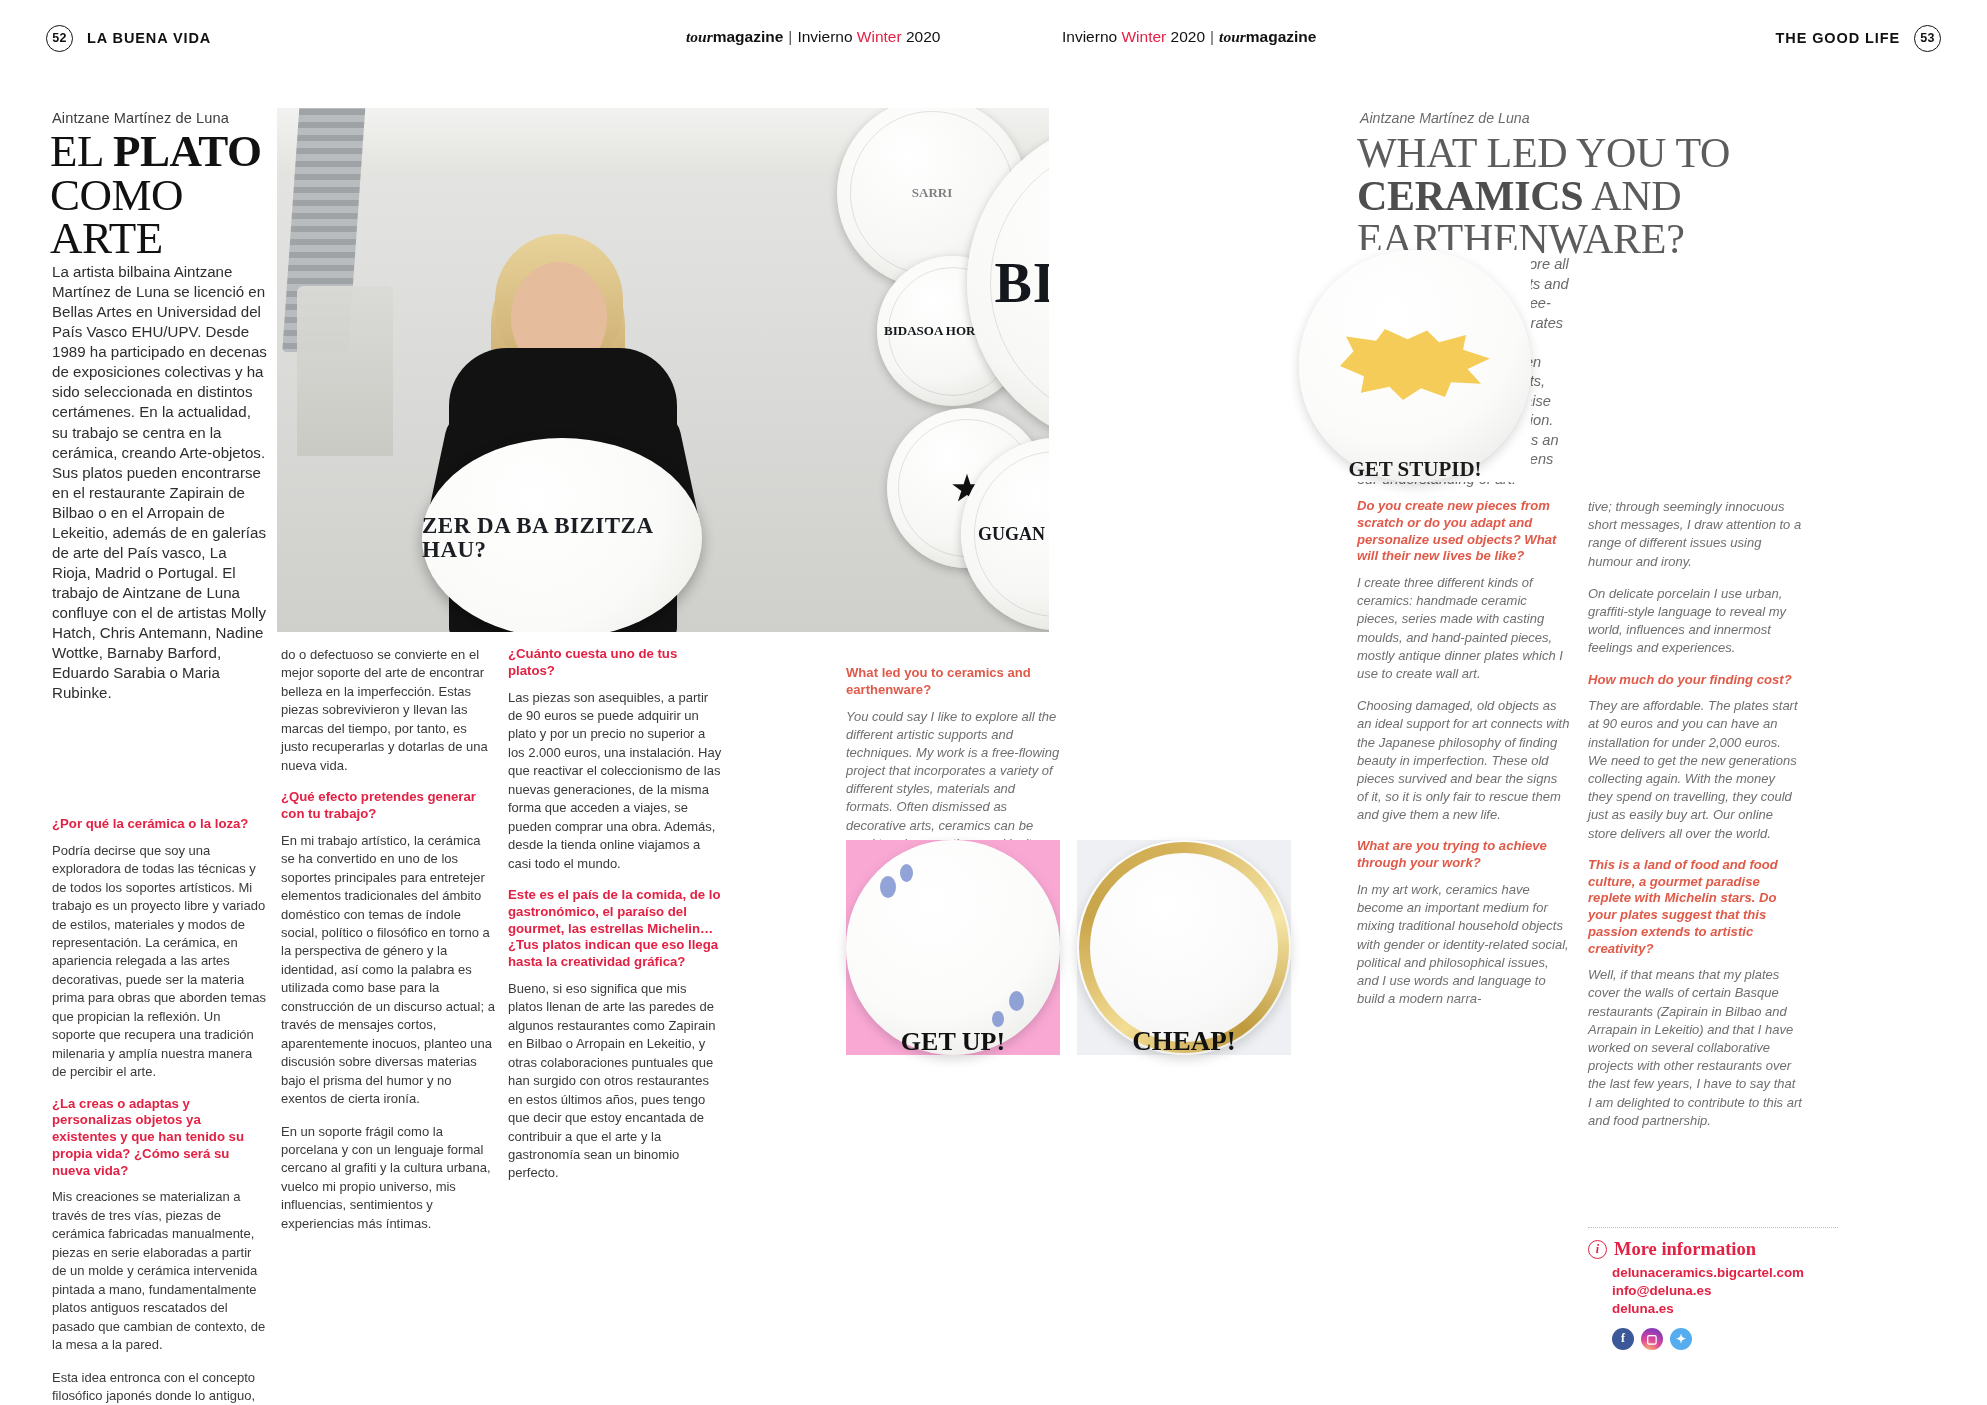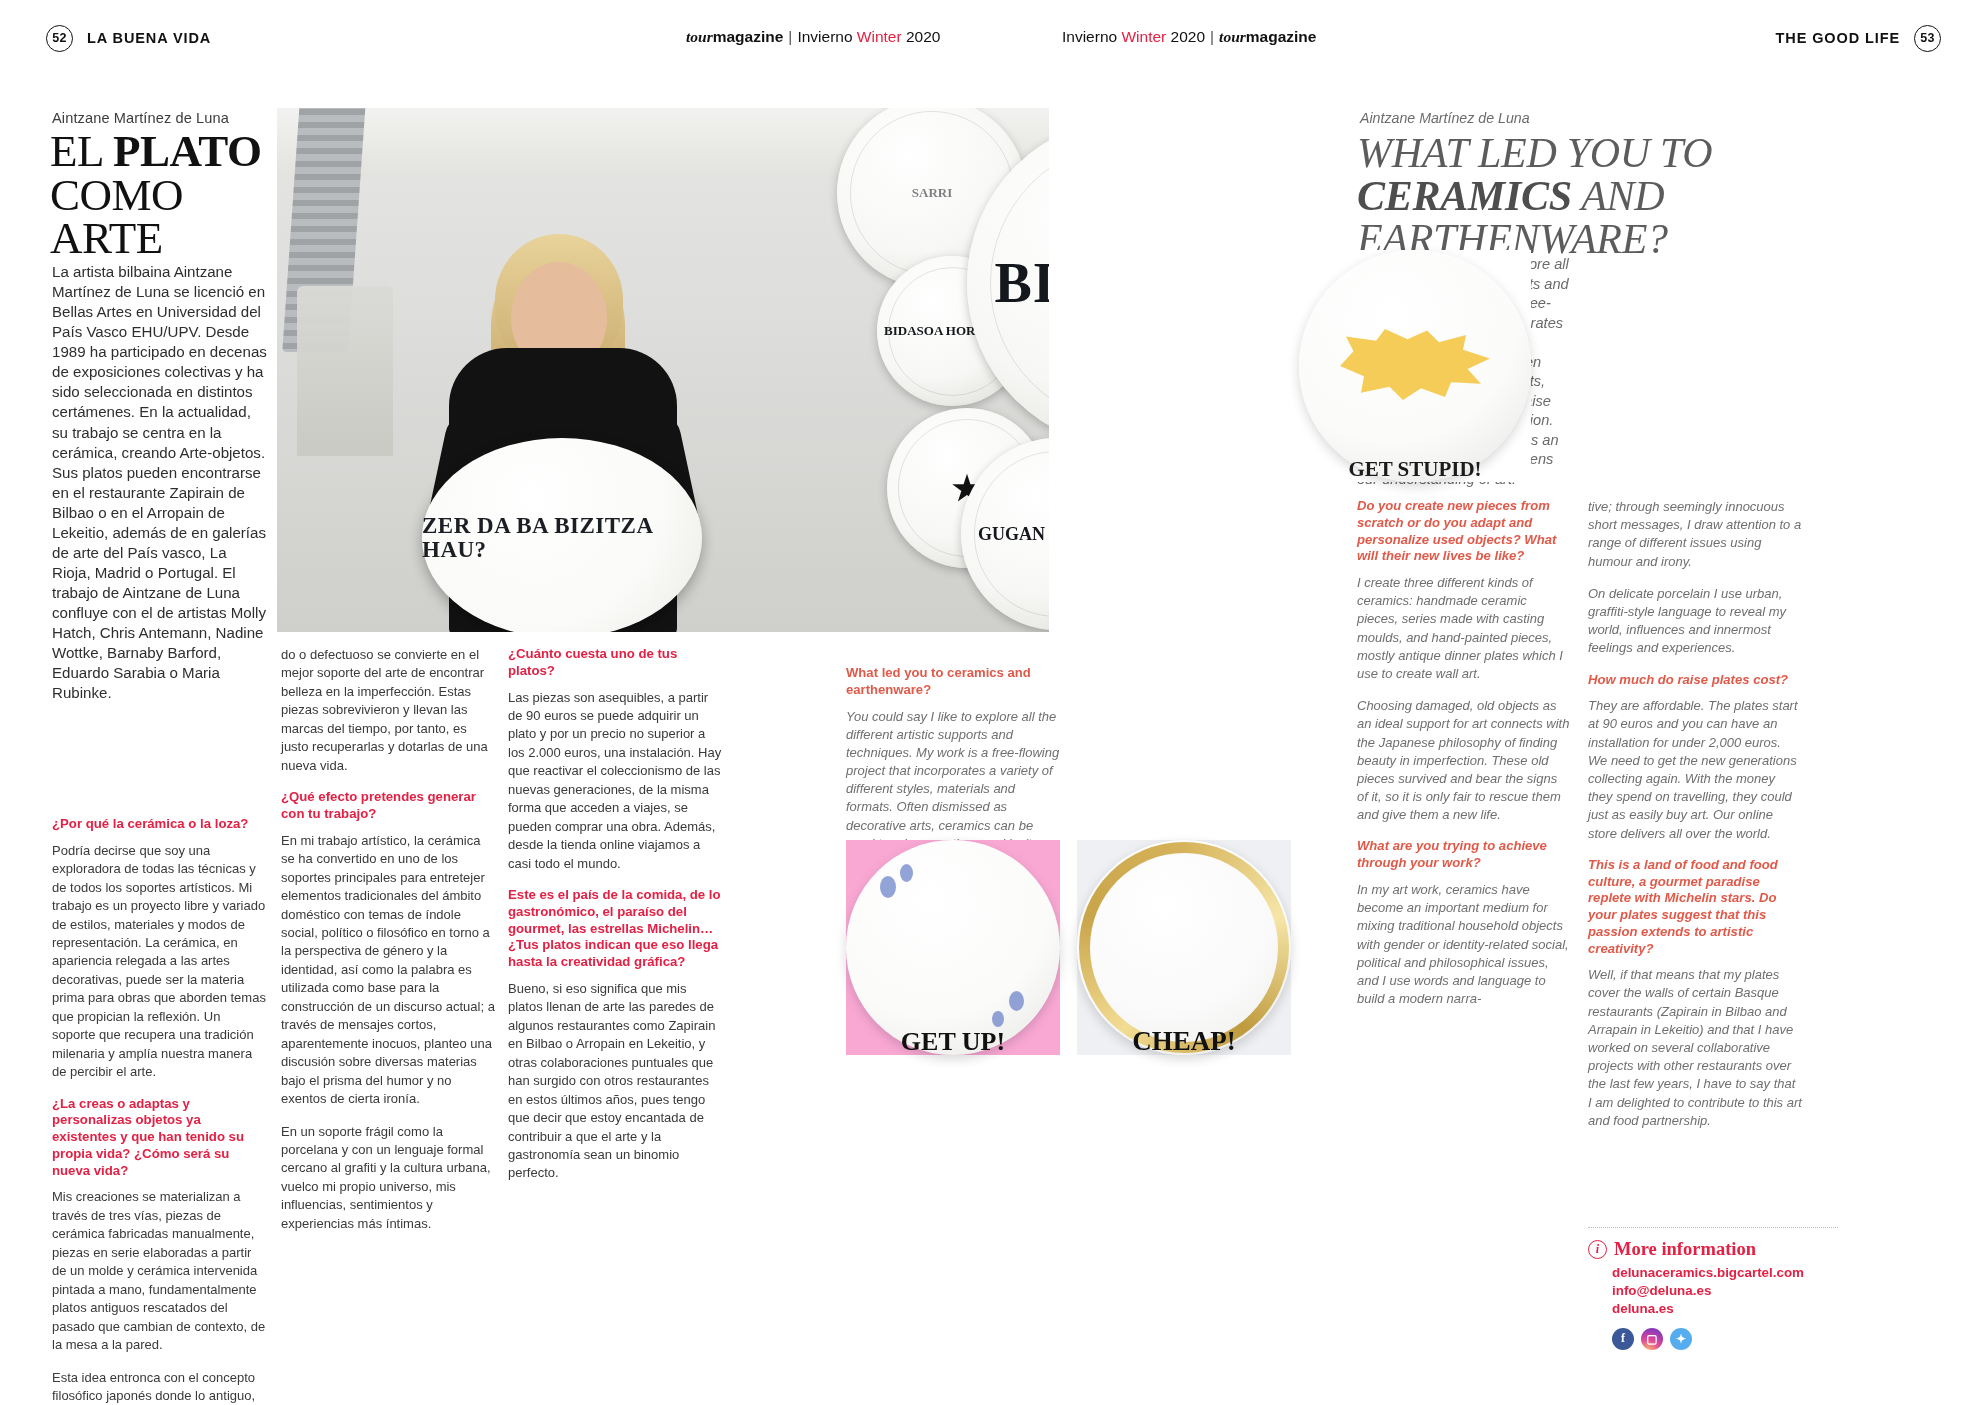--- a/index.html
+++ b/index.html
@@ -41,21 +41,21 @@
   .colB{left:281px;top:646px;width:216px;}
   .colC{left:508px;top:646px;width:216px;}
 
   
   .photo-main{position:absolute;left:277px;top:108px;width:772px;height:524px;overflow:hidden;background:#d946ef;}
 
   
   .byline-en{position:absolute;left:1360px;top:110px;width:420px;
        font-size:14.2px;font-style:italic;color:#6b6b6b;}
   .headline-en{position:absolute;left:1357px;top:132px;width:470px;
-       font-family:"Liberation Serif",serif;font-style:italic;font-size:42px;
+       font-family:"Liberation Serif",serif;font-size:42px;
        line-height:1.02;color:#5c5c5c;letter-spacing:-.3px;}
   .headline-en .b{font-weight:bold;color:#4e4e4e;}
   .lead-en{position:absolute;left:1357px;top:255px;width:214px;
        font-size:14.6px;font-style:italic;line-height:1.34;color:#6a6a6a;}
 
   .en-q{color:#e05a4a;font-weight:bold;font-style:italic;font-size:13.1px;line-height:1.28;margin:0 0 9px 0;}
   .en-p{color:#6f6f6f;font-style:italic;font-size:13px;line-height:1.4;margin:0 0 14px 0;}
 
   .colD{left:1357px;top:498px;width:214px;}
   .colE{left:1588px;top:498px;width:214px;}
@@ -276,21 +276,21 @@
   <div class="col colD">
       <div class="en-q">Do you create new pieces from scratch or do you adapt and personalize used objects? What will their new lives be like?</div>
       <div class="en-p">I create three different kinds of ceramics: handmade ceramic pieces, series made with casting moulds, and hand-painted pieces, mostly antique dinner plates which I use to create wall art.</div>
       <div class="en-p">Choosing damaged, old objects as an ideal support for art connects with the Japanese philosophy of finding beauty in imperfection. These old pieces survived and bear the signs of it, so it is only fair to rescue them and give them a new life.</div>
       <div class="en-q">What are you trying to achieve through your work?</div>
       <div class="en-p">In my art work, ceramics have become an important medium for mixing traditional household objects with gender or identity-related social, political and philosophical issues, and I use words and language to build a modern narra-</div>
     </div>
   <div class="col colE">
       <div class="en-p">tive; through seemingly innocuous short messages, I draw attention to a range of different issues using humour and irony.</div>
       <div class="en-p">On delicate porcelain I use urban, graffiti-style language to reveal my world, influences and innermost feelings and experiences.</div>
-      <div class="en-q">How much do raise plates cost?</div>
+      <div class="en-q">How much do your finding cost?</div>
       <div class="en-p">They are affordable. The plates start at 90 euros and you can have an installation for under 2,000 euros. We need to get the new generations collecting again. With the money they spend on travelling, they could just as easily buy art. Our online store delivers all over the world.</div>
       <div class="en-q">This is a land of food and food culture, a gourmet paradise replete with Michelin stars. Do your plates suggest that this passion extends to artistic creativity?</div>
       <div class="en-p">Well, if that means that my plates cover the walls of certain Basque restaurants (Zapirain in Bilbao and Arrapain in Lekeitio) and that I have worked on several collaborative projects with other restaurants over the last few years, I have to say that I am delighted to contribute to this art and food partnership.</div>
     </div>
 
   <div class="photo-bot1">
     <div class="mini-wrap">
       <div class="mini-plate">
         <div class="bluefloral" style="left:34px;top:36px;width:16px;height:22px;"></div>
         <div class="bluefloral" style="left:54px;top:24px;width:13px;height:18px;"></div>

